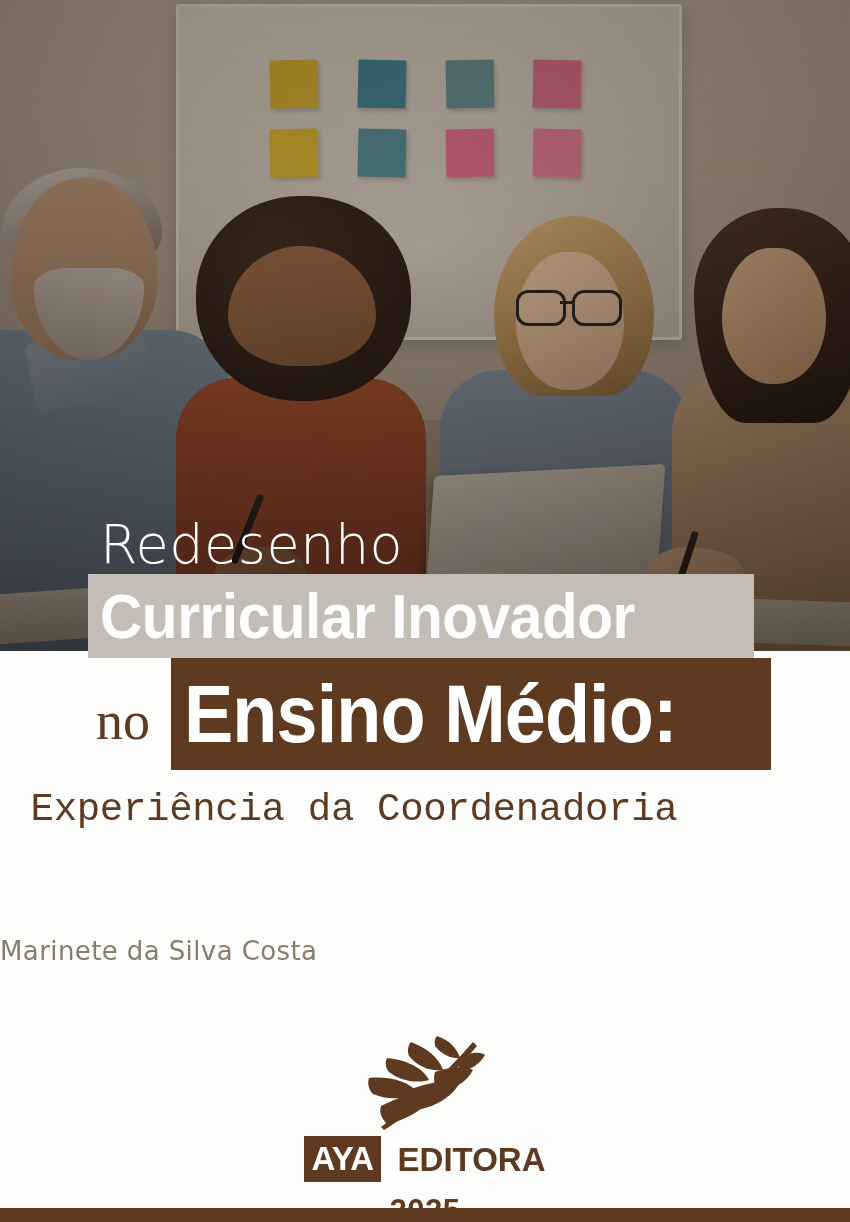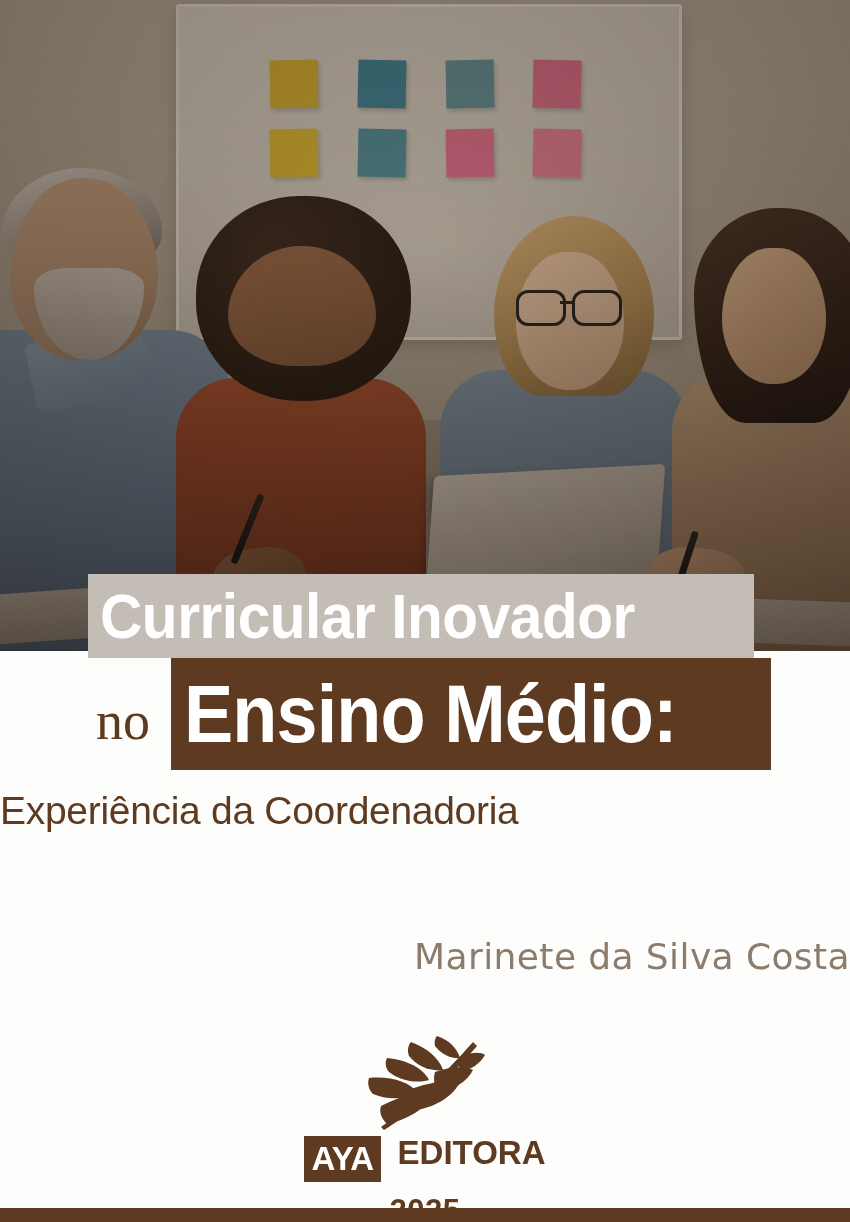--- a/index.html
+++ b/index.html
@@ -266,56 +266,58 @@
     font-family: Liberation Serif, serif;
     z-index: 7;
   }
 
   
   .subtitle {
     position: absolute;
     left: 0;
     top: 786px;
     width: 708px;
+    text-align: center;
     font-size: 39px;
     line-height: 1.28;
     font-weight: 400;
     color: #5d3a20;
-    font-family: Liberation Sans, sans-serif;
+    font-family: Liberation Mono, monospace;
     letter-spacing: -0.3px;
   }
   .subtitle span { display: block; }
 
   
   .author {
     position: absolute;
     left: 0;
     top: 936px;
     width: 850px;
-    text-align: right;
-    font-size: 36px;
+    text-align: left;
+    font-size: 26px;
     font-weight: 400;
     color: #8b7c6c;
     font-family: "DejaVu Sans", sans-serif;
     letter-spacing: 0.4px;
   }
 
   
   .logo {
     position: absolute;
     left: 0;
     top: 1034px;
     width: 850px;
     display: flex;
     flex-direction: column;
     align-items: center;
   }
   .logo-mark { width: 120px; height: 98px; display: block; }
   .logo-wordmark {
     display: flex;
+    align-items: center;
     margin-top: 4px;
   }
   .logo-aya {
     background: #5d3a20;
     color: #ffffff;
     font-weight: 700;
     font-size: 33px;
     line-height: 1;
     padding: 6px 7px 7px 7px;
     letter-spacing: -0.5px;
@@ -403,20 +405,21 @@
       <div class="papers2"></div>
       <div class="hand1"></div>
       <div class="pen1"></div>
       <div class="hand2"></div>
       <div class="pen2"></div>
     </div>
     <div class="photo-warm"></div>
     <div class="photo-grade"></div>
   </div>
 
+  <div class="title-line1">Redesenho</div>
 
   <div class="band-grey"></div>
   <div class="title-line2">Curricular Inovador</div>
 
   <div class="band-brown"></div>
   <div class="title-no">no</div>
   <div class="title-line3">Ensino Médio:</div>
 
   <div class="subtitle">
     <span>Experiência da Coordenadoria</span>

